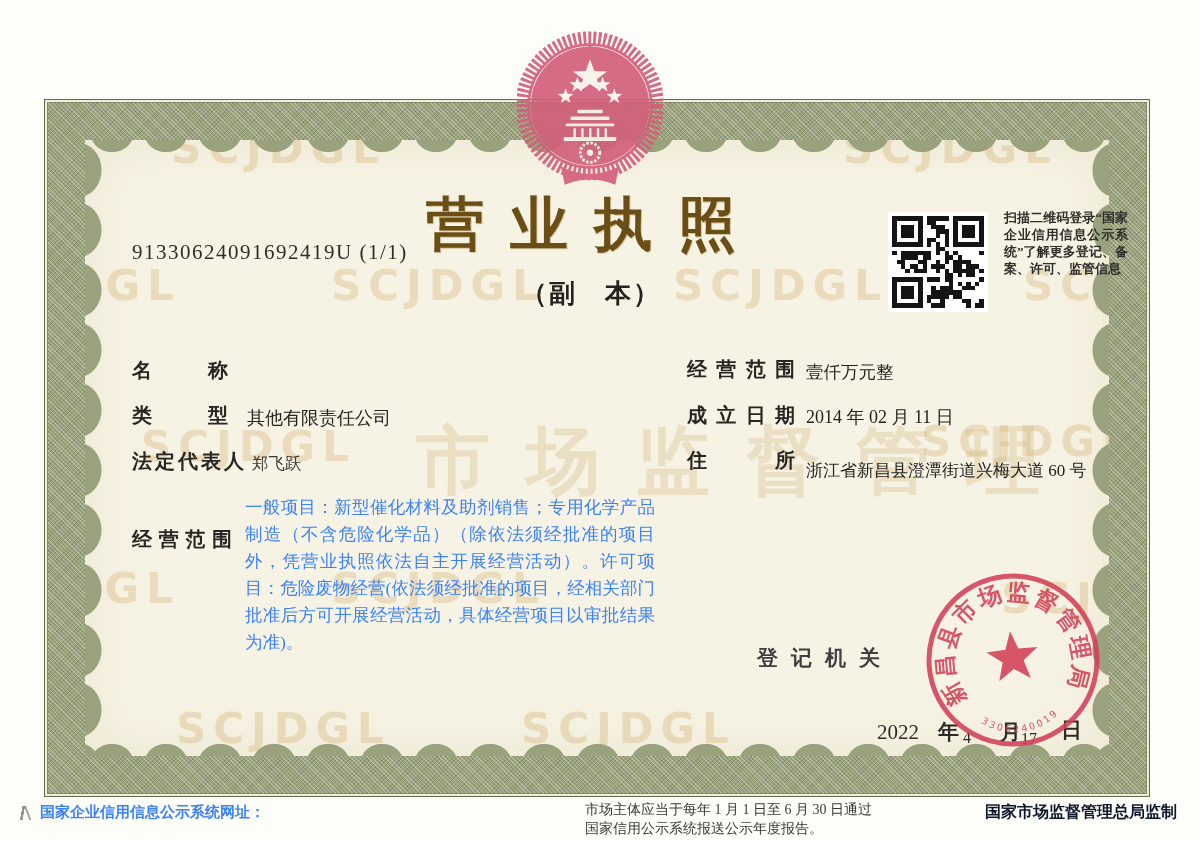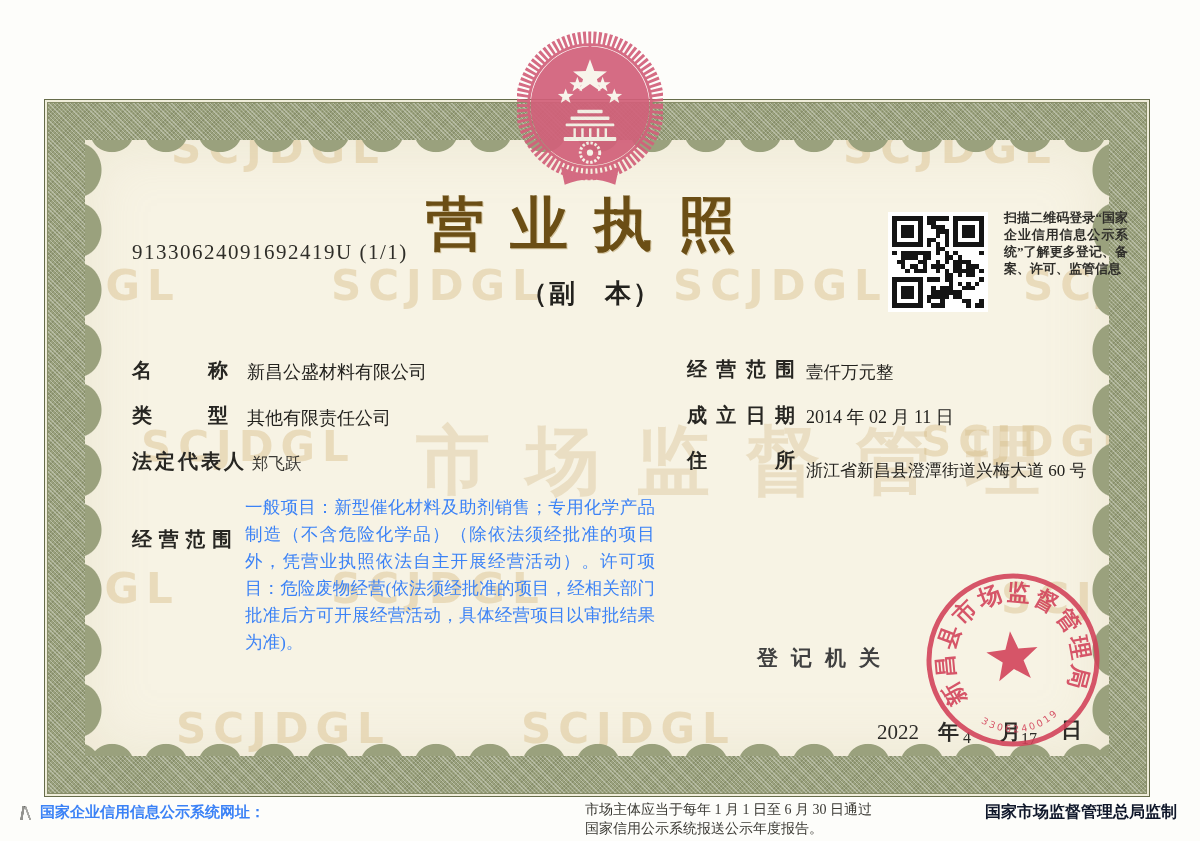--- a/index.html
+++ b/index.html
@@ -292,21 +292,20 @@
             <rect x="11" y="20" width="1" height="1" fill="#141414"></rect>
             <rect x="17" y="20" width="1" height="1" fill="#141414"></rect>
             <rect x="19" y="20" width="1" height="1" fill="#141414"></rect>
             <rect x="20" y="20" width="1" height="1" fill="#141414"></rect>
           </g>
       </svg>
     </div>
     <div class="abs qr-caption">扫描二维码登录“国家企业信用信息公示系统”了解更多登记、备案、许可、监管信息</div>
 
     <div class="abs flabel l-name">名称</div>
-    <div class="abs fvalue v-name">新昌公盛材料有限公司</div>
 
     <div class="abs flabel l-type">类型</div>
     <div class="abs fvalue v-type">其他有限责任公司</div>
 
     <div class="abs flabel l-rep">法定代表人</div>
     <div class="abs fvalue v-rep">郑飞跃</div>
 
     <div class="abs flabel l-scope">经营范围</div>
     <div class="abs fvalue v-scope">一般项目：新型催化材料及助剂销售；专用化学产品制造（不含危险化学品）（除依法须经批准的项目外，凭营业执照依法自主开展经营活动）。许可项目：危险废物经营(依法须经批准的项目，经相关部门批准后方可开展经营活动，具体经营项目以审批结果为准)。</div>
 

